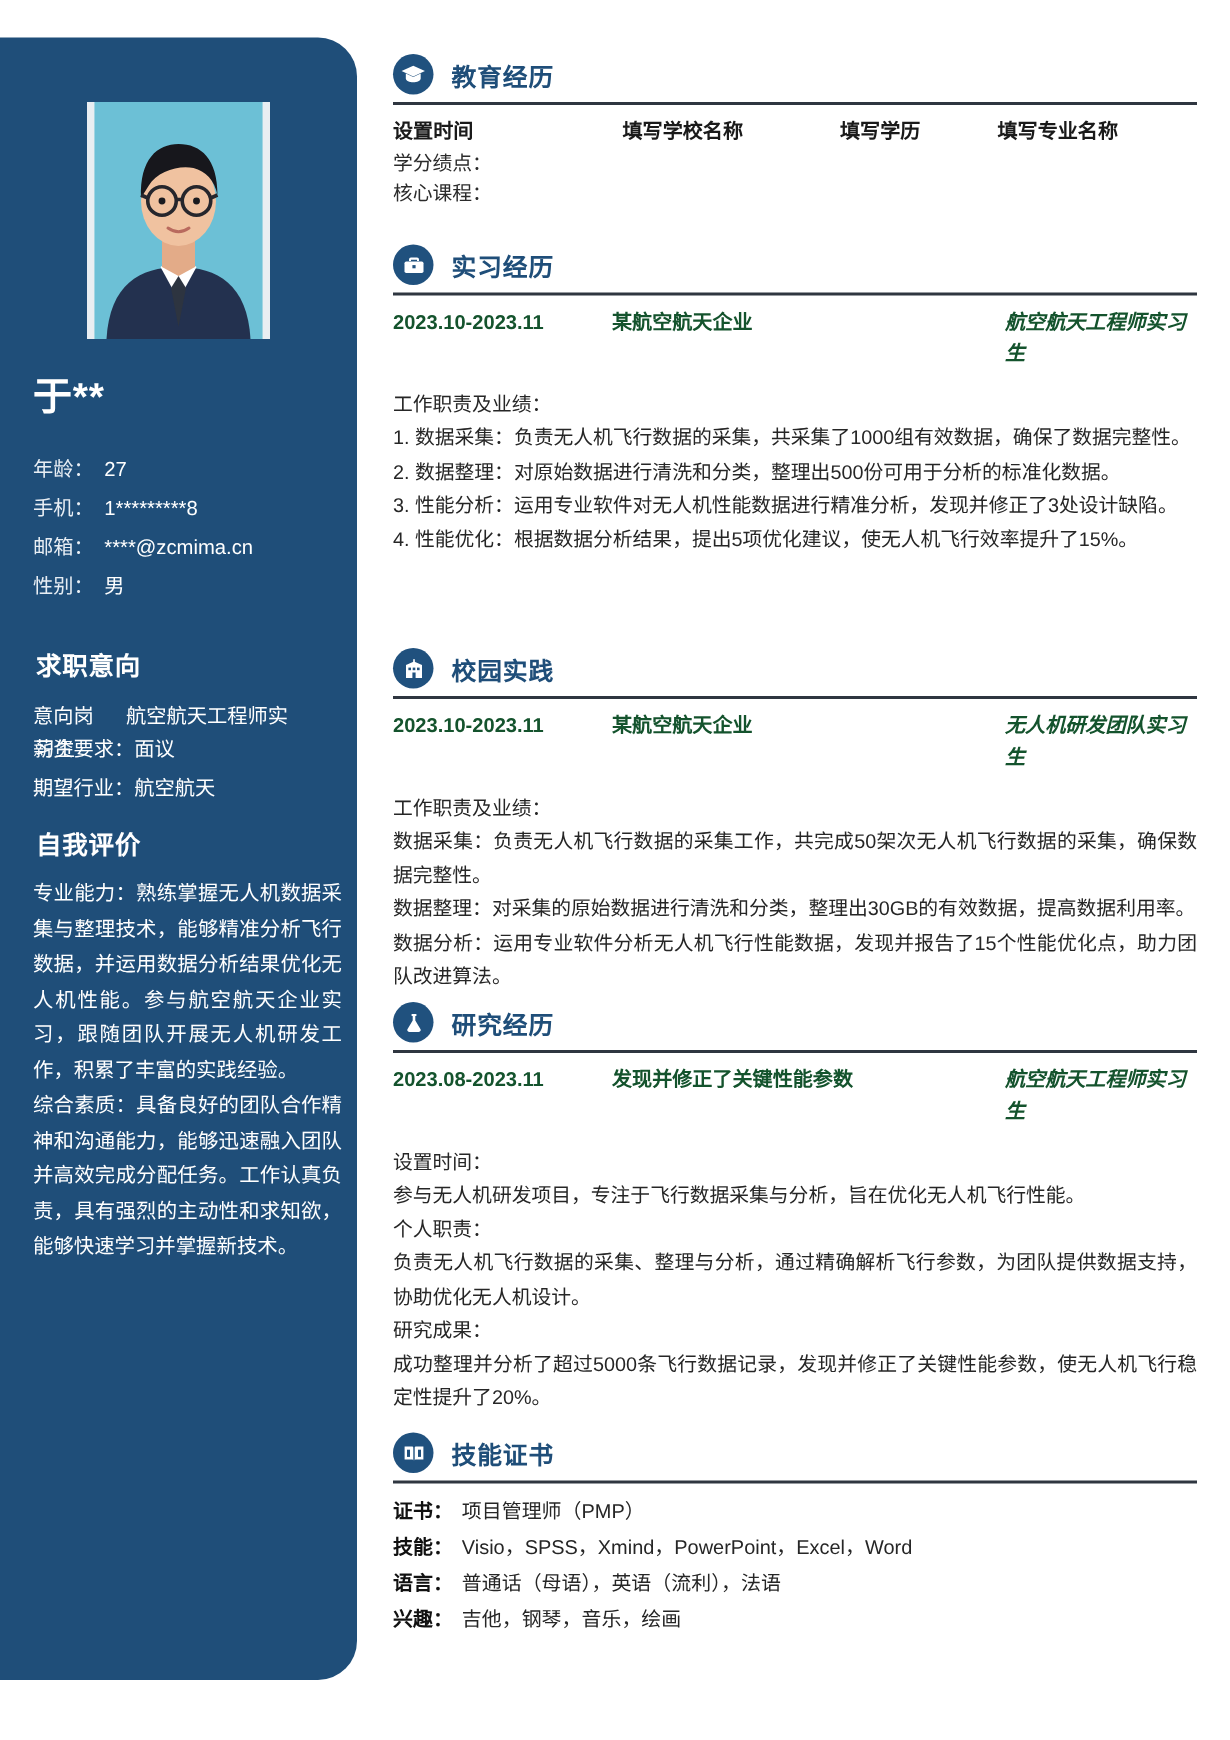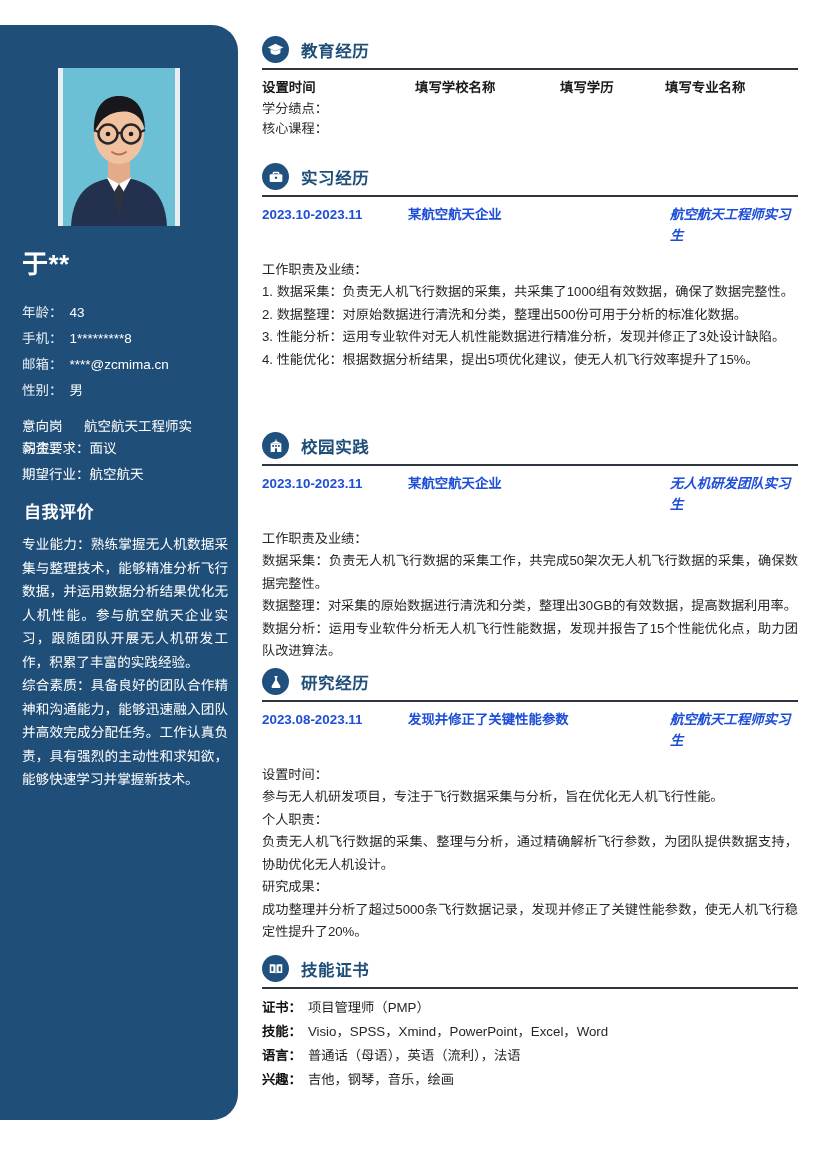--- a/index.html
+++ b/index.html
@@ -159,21 +159,21 @@
     background: #2f3640;
     width: 100%;
     margin-bottom: 7px;
   }
 
   .entry-row {
     display: flex;
     align-items: flex-start;
     font-size: 13.4px;
     font-weight: bold;
-    color: #1d4ed8;
+    color: #14532d;
     line-height: 21px;
     margin-bottom: 2px;
   }
   .entry-date  { width: 146px; flex: 0 0 auto; }
   .entry-mid   { flex: 1 1 auto; }
   .entry-right { width: 128px; flex: 0 0 auto; text-align: left; font-style: italic; }
 
   .edu-cols {
     display: flex;
     font-size: 13.4px;
@@ -258,33 +258,34 @@
 
           <path d="M49 84 Q56 89 63 84" stroke="#b96a5e" stroke-width="2" fill="none" stroke-linecap="round"></path>
         </svg>
       </div>
     </div>
 
     <div class="person-name">于**</div>
 
     <ul class="contact-list">
       <li class="contact-item">
-        <span class="c-label">年龄：</span><span class="c-value">43</span>
+        <span class="c-label">年龄：</span><span class="c-value">27</span>
       </li>
       <li class="contact-item">
         <span class="c-label">手机：</span><span class="c-value">1*********8</span>
       </li>
       <li class="contact-item">
         <span class="c-label">邮箱：</span><span class="c-value">****@zcmima.cn</span>
       </li>
       <li class="contact-item">
         <span class="c-label">性别：</span><span class="c-value">男</span>
       </li>
     </ul>
 
+    <div class="side-heading">求职意向</div>
 
     <div class="intent-block">
       <div class="intent-line intent-pos">
         <span>意向岗</span>
         <span style="display:inline-block;width:14px;"></span>
         <span>航空航天工程师实</span>
       </div>
       <div class="intent-line intent-pos-2" style="padding-left:1px;">习生</div>
       <div class="intent-line intent-sal">薪资要求：面议</div>
       <div class="intent-line intent-ind">期望行业：航空航天</div>

